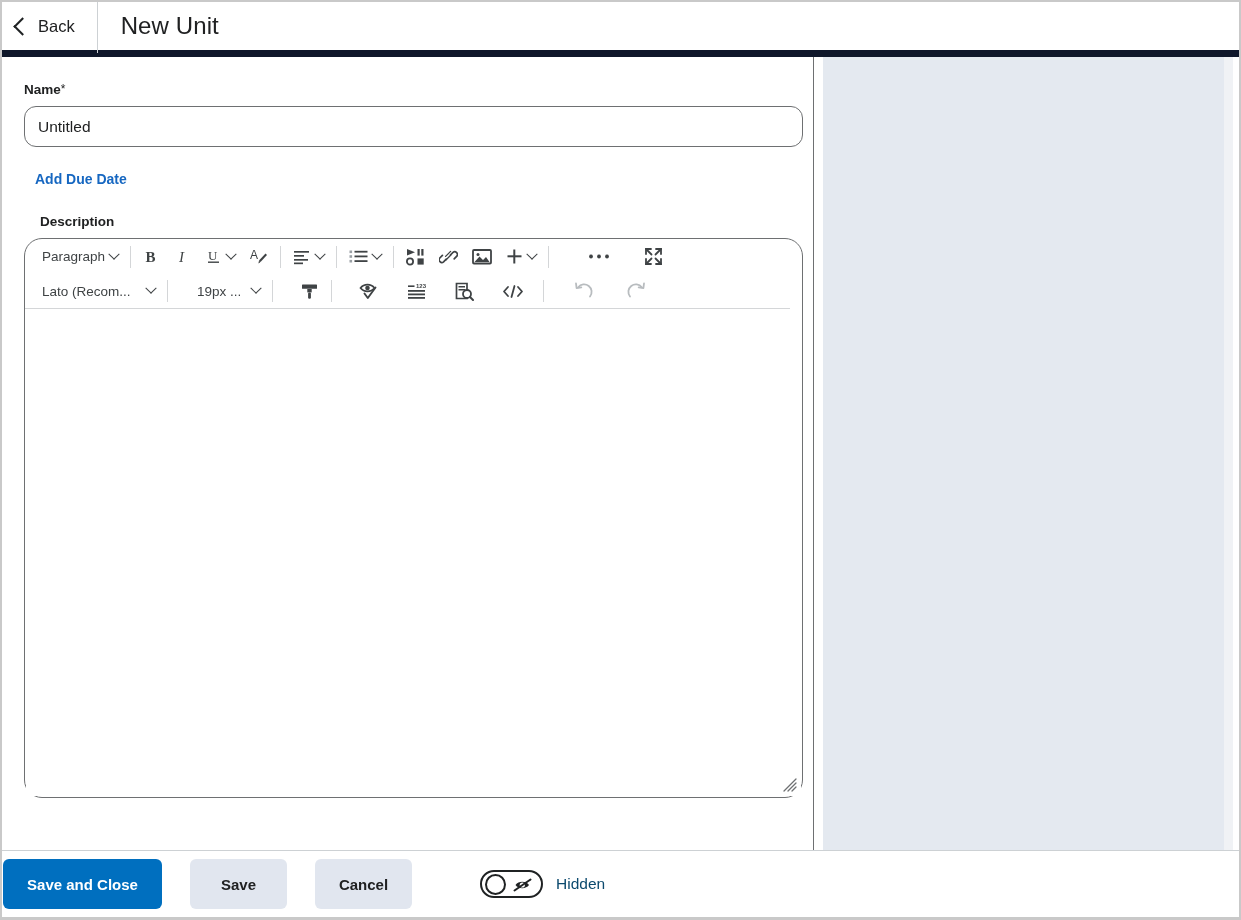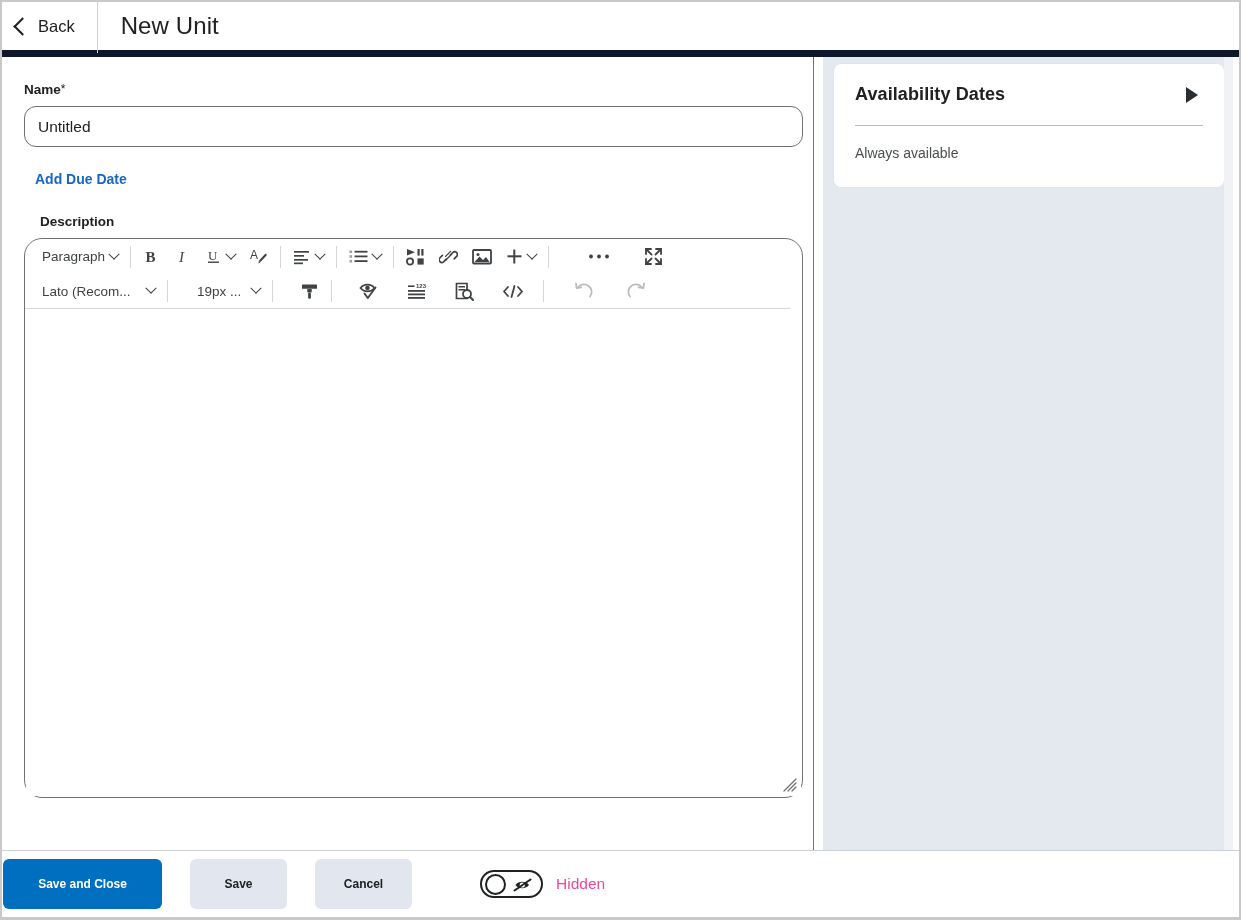--- a/index.html
+++ b/index.html
@@ -253,21 +253,21 @@
     border-top: 1px solid #cdd1d4;
     box-sizing: border-box;
     display: flex;
     align-items: center;
     padding-left: 0px;
   }
   .btn {
     height: 50px;
     border: none;
     border-radius: 6px;
-    font-size: 12px;
+    font-size: 15px;
     font-weight: bold;
     cursor: pointer;
     font-family: "Liberation Sans", sans-serif;
     padding: 0 20px;
   }
   .btn-primary {
     background: #006fbf;
     color: #ffffff;
     margin-left: 1px;
     min-width: 159px;
@@ -306,21 +306,21 @@
     box-sizing: border-box;
     background: #ffffff;
   }
   .toggle-eye {
     position: absolute;
     right: 7px;
     top: 4px;
   }
   .toggle-label {
     font-size: 15.5px;
-    color: #ec4899;
+    color: #0c4a6e;
   }
 </style>
 </head>
 <body>
 
 <div id="app">
 
   <div class="header">
     <div class="back-btn">
       <span class="back-chevron"></span>
@@ -599,28 +599,20 @@
             <path d="M13 5 L5 13"></path>
             <path d="M13 9 L9 13"></path>
             <path d="M13 1 L1 13"></path>
           </g>
         </svg>
       </div>
     </div>
   </div>
 
   <div class="right-col">
-    <div class="avail-card">
-      <div class="avail-head">
-        <span class="avail-title">Availability Dates</span>
-        <span class="avail-tri"></span>
-      </div>
-      <div class="avail-divider"></div>
-      <div class="avail-text">Always available</div>
-    </div>
     <div class="right-scroll"></div>
   </div>
 
   <div class="footer">
     <button class="btn btn-primary">Save and Close</button>
     <button class="btn btn-secondary">Save</button>
     <button class="btn btn-secondary">Cancel</button>
 
     <div class="toggle-wrap">
       <div class="toggle">

